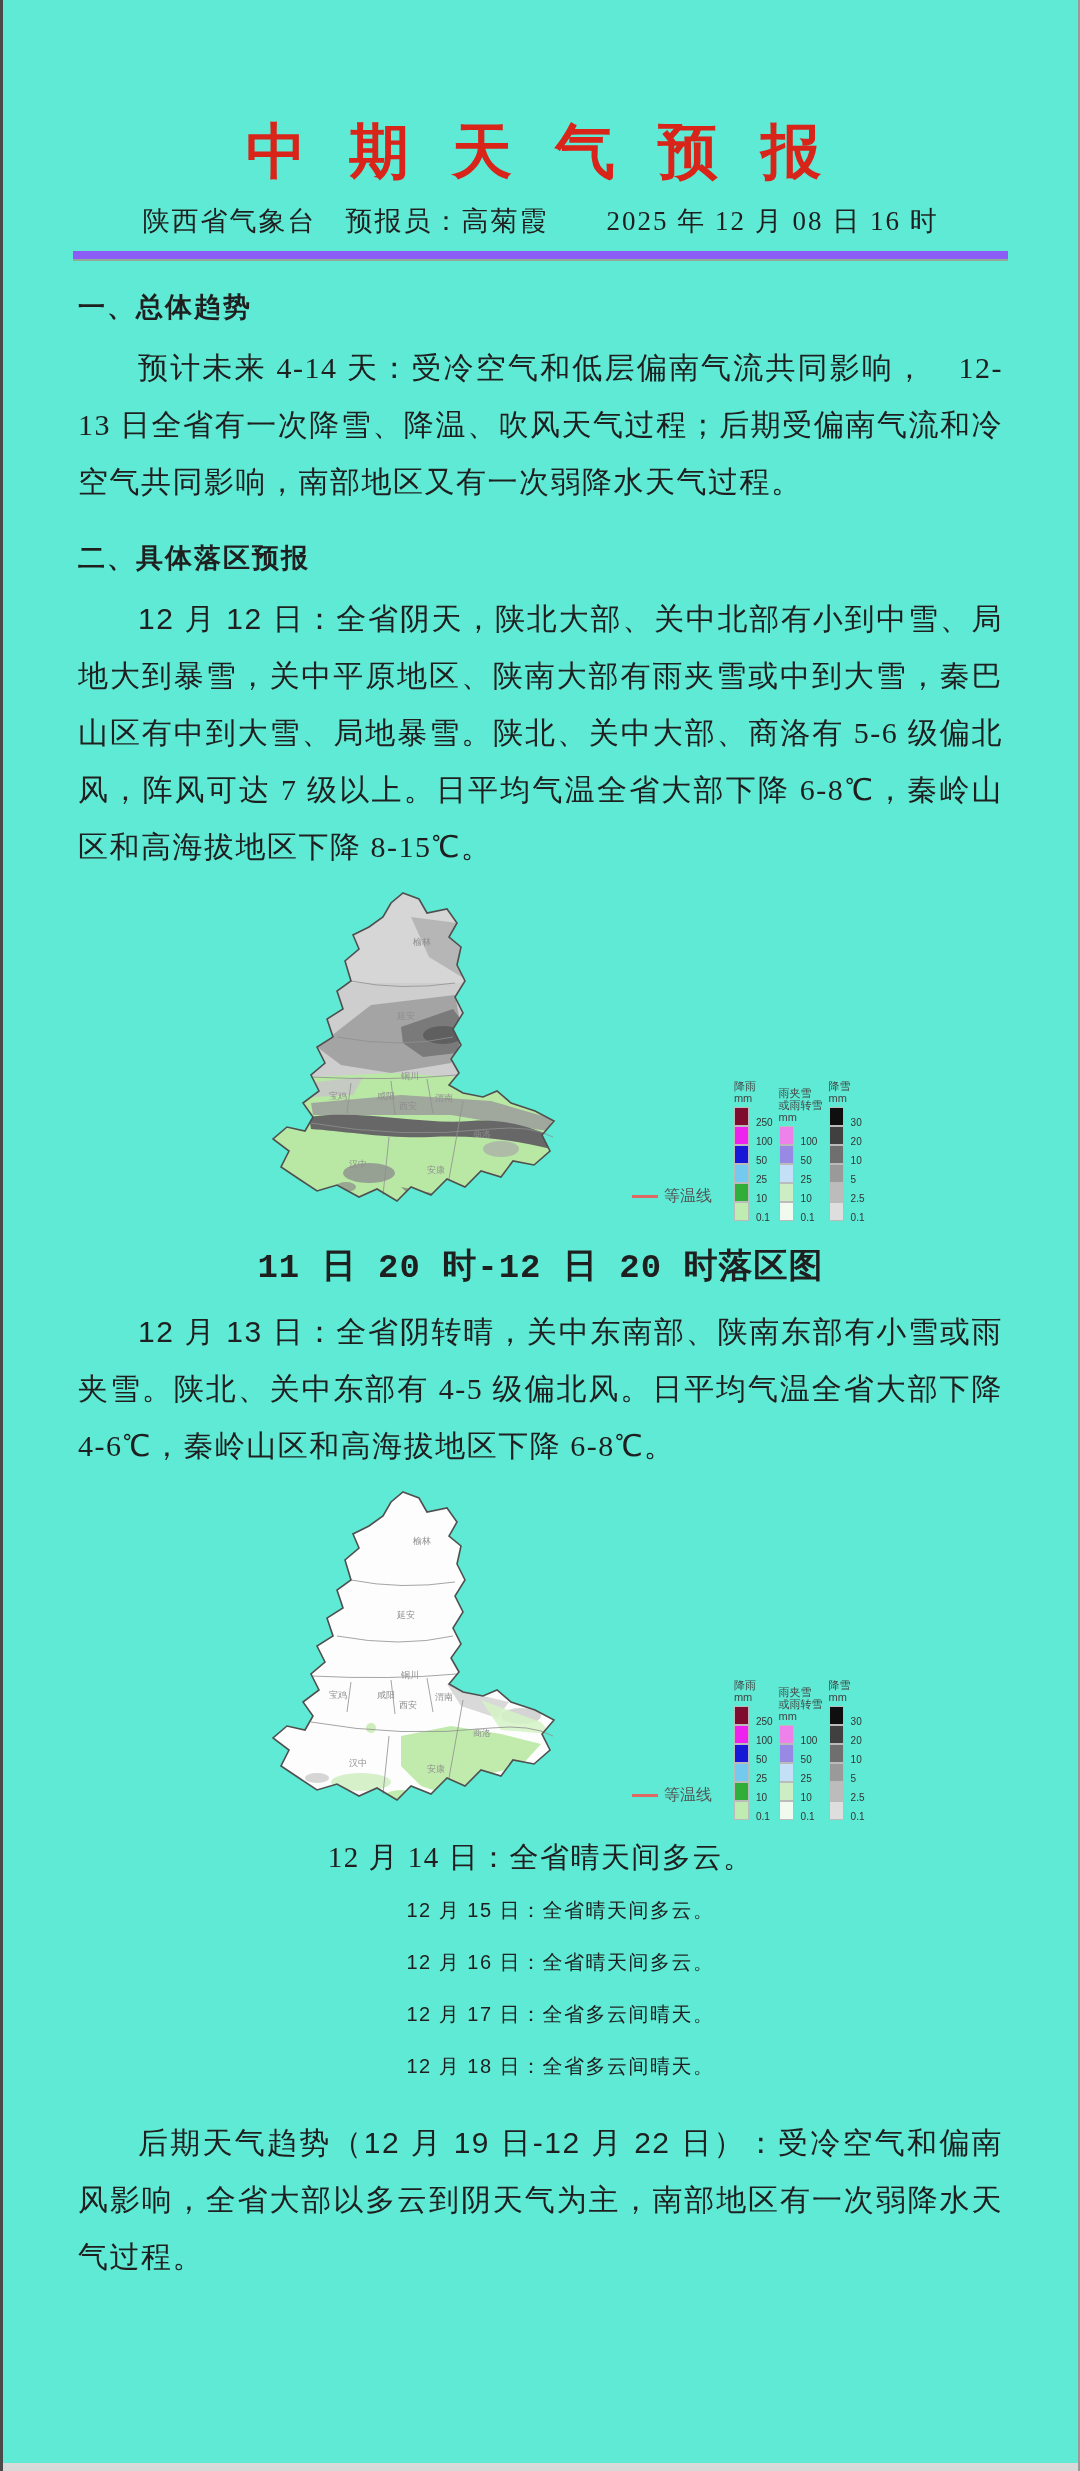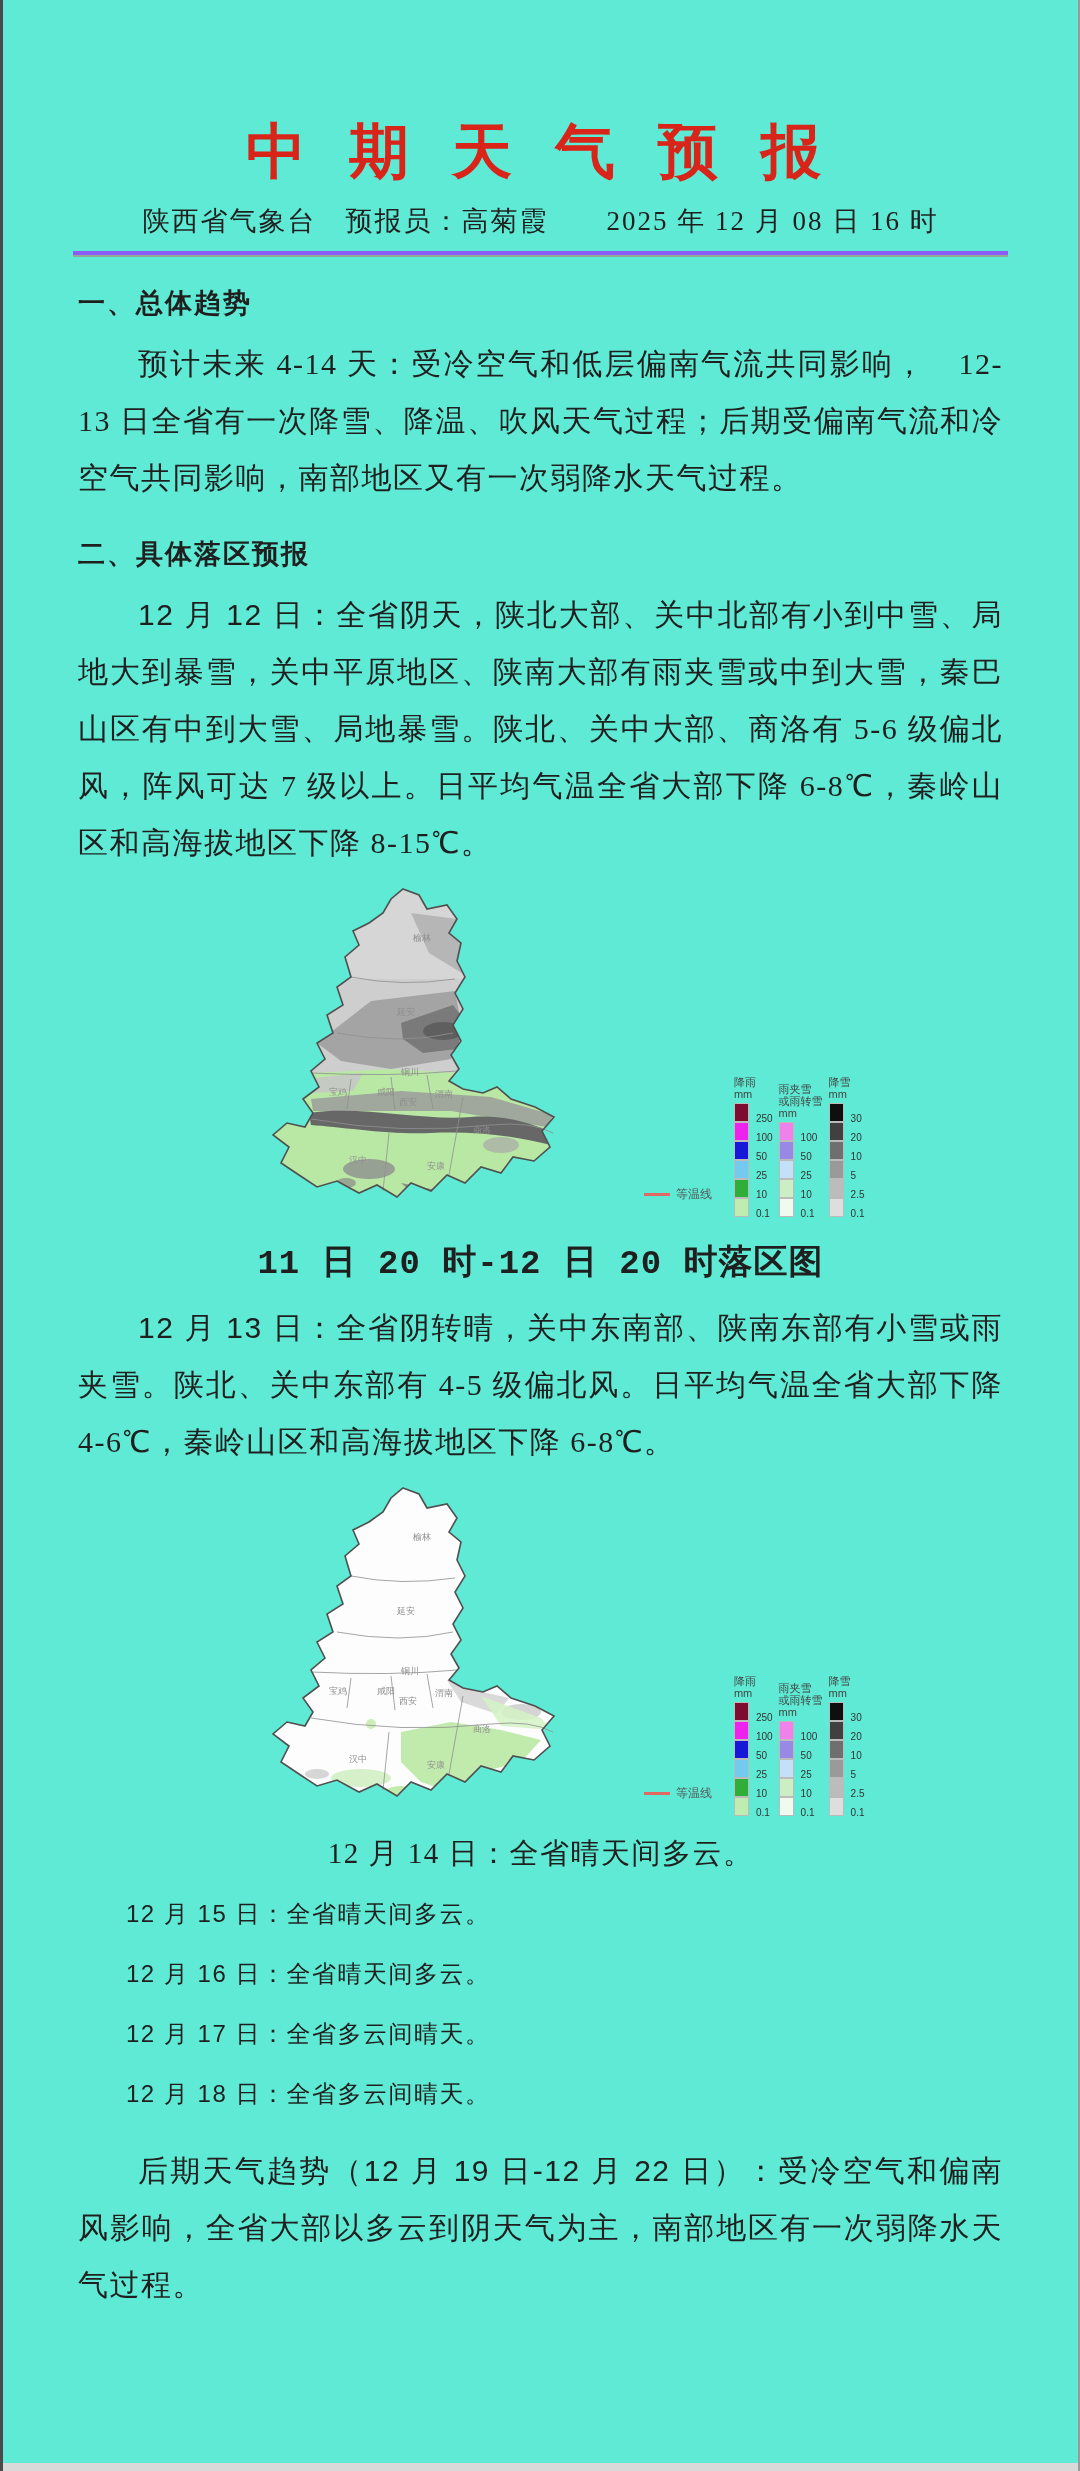--- a/index.html
+++ b/index.html
@@ -9,46 +9,46 @@
     font-family:"Liberation Serif", serif;color:#1f1f1f;overflow:hidden;
   }
   .bottom-strip{position:absolute;left:0;bottom:0;width:100%;height:8px;background:#d9d9d9;}
   .doc-title{
     margin:0;padding-top:112px;text-align:center;
     font-size:60px;font-weight:bold;letter-spacing:14px;color:#d9241a;
     font-family:"Liberation Serif", serif;
   }
   .meta-line{
     margin:10px 70px 0;text-align:center;font-size:27px;letter-spacing:2px;
-    padding-bottom:12px;border-bottom:4px solid #8b5cf6;
+    padding-bottom:12px;border-bottom:8px solid #8b5cf6;
     box-shadow:0 2px 0 rgba(214,90,80,.45);
   }
   .sec-heading{
     margin:30px 75px 0;font-size:27px;font-weight:bold;
     font-family:"Liberation Sans", sans-serif;letter-spacing:2px;
   }
   .para{
     margin:14px 75px 0;font-size:30px;line-height:57px;letter-spacing:1.5px;
     text-align:justify;text-indent:2em;
   }
   .para .lead, .day-line .lead{font-weight:normal;font-family:"Liberation Sans", sans-serif;}
   .map-caption{
     margin:16px 0 0;text-align:center;font-size:34px;font-weight:bold;
     font-family:Liberation Mono, monospace;letter-spacing:1px;
   }
   .center-line{margin:12px 0 0;text-align:center;font-size:29px;letter-spacing:1.5px;}
-  .day-line{margin:20px 75px 0;font-size:24px;letter-spacing:1.5px;text-indent:2em;line-height:40px;}
+  .day-line{margin:12px 75px 0;font-size:20px;letter-spacing:1.5px;text-indent:2em;line-height:40px;text-align:center;}
   .outlook{margin-top:28px;}
   
   .map-figure{position:relative;width:660px;height:340px;margin:12px auto 0;}
   .map-figure svg.province-map{position:absolute;left:0;top:0;width:400px;height:340px;}
   .legend{position:absolute;right:6px;bottom:6px;display:flex;align-items:flex-end;gap:22px;}
   .iso{display:flex;align-items:center;gap:6px;margin-bottom:14px;}
   .iso-line{display:inline-block;width:26px;height:3px;background:#e06a63;}
-  .iso-label{font-size:12px;color:#555;font-family:"Liberation Sans", sans-serif;}
+  .iso-label{font-size:16px;color:#555;font-family:"Liberation Sans", sans-serif;}
   .bars{display:flex;align-items:flex-end;gap:6px;}
   .lbar{display:flex;flex-direction:column;}
   .lt{font-size:11px;line-height:12px;color:#444;margin-bottom:3px;font-family:"Liberation Sans", sans-serif;}
   .lrow{display:flex;height:19px;}
   .lcell{width:15px;height:19px;border:0.5px solid #bbb;box-sizing:border-box;}
   .ltick{font-size:10px;color:#333;margin-left:7px;transform:translateY(10px);font-family:"Liberation Sans", sans-serif;}
   .city{font-size:9px;fill:#8e8e8e;font-family:"Liberation Sans", sans-serif;}
   .bnd{fill:none;stroke:#8f8f8f;stroke-width:0.9;opacity:0.9;}
 </style>
 </head>

